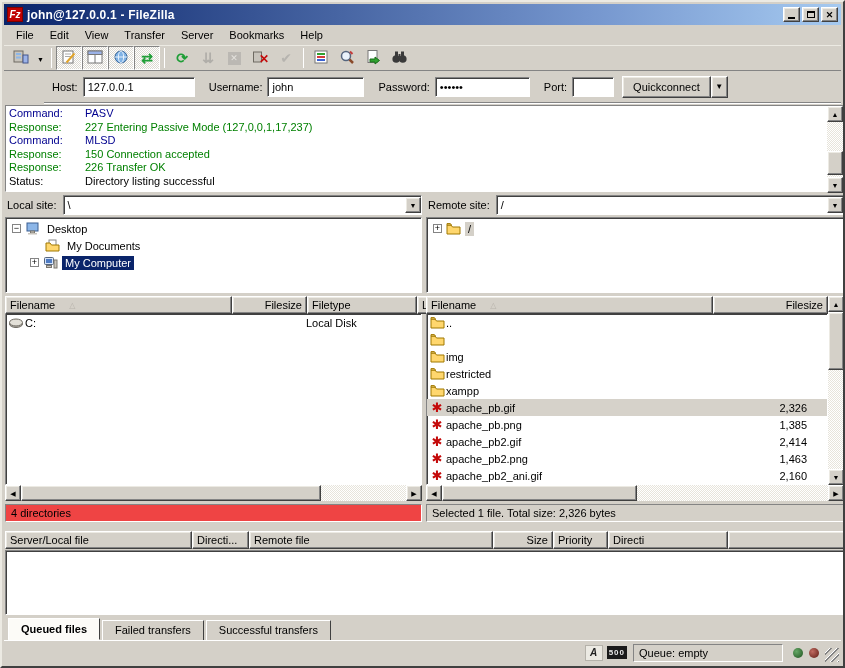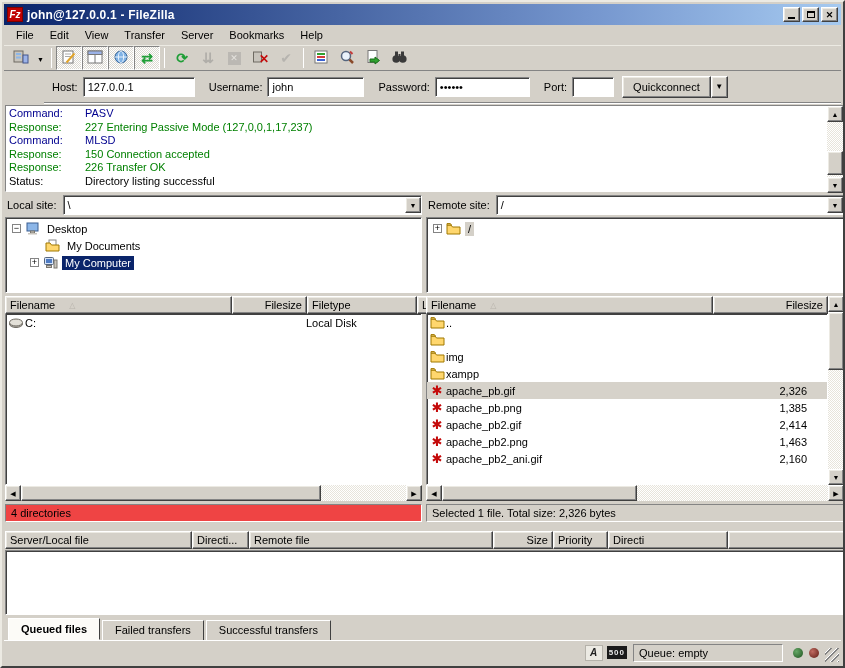--- a/index.html
+++ b/index.html
@@ -421,20 +421,30 @@
           <span class="file-name">img</span>
           <span class="file-size"></span>
         </div>
         <div class="file-row">
           <span class="fico">
             <svg width="15" height="13" viewBox="0 0 15 13">
               <path d="M1 3 L5 3 L6.5 5 L14 5 L14 12 L1 12 Z" fill="#FFD76E" stroke="#A07800"></path>
               <path d="M1 3 L1 1.6 L4.4 1.6 L5.4 3 Z" fill="#FFE59A" stroke="#A07800"></path>
             </svg>
           </span>
+          <span class="file-name">restricted</span>
+          <span class="file-size"></span>
+        </div>
+        <div class="file-row">
+          <span class="fico">
+            <svg width="15" height="13" viewBox="0 0 15 13">
+              <path d="M1 3 L5 3 L6.5 5 L14 5 L14 12 L1 12 Z" fill="#FFD76E" stroke="#A07800"></path>
+              <path d="M1 3 L1 1.6 L4.4 1.6 L5.4 3 Z" fill="#FFE59A" stroke="#A07800"></path>
+            </svg>
+          </span>
           <span class="file-name">xampp</span>
           <span class="file-size"></span>
         </div>
         <div class="file-row selected">
           <span class="fico">
             <span class="splat">✱</span>
           </span>
           <span class="file-name">apache_pb.gif</span>
           <span class="file-size">2,326</span>
         </div>

